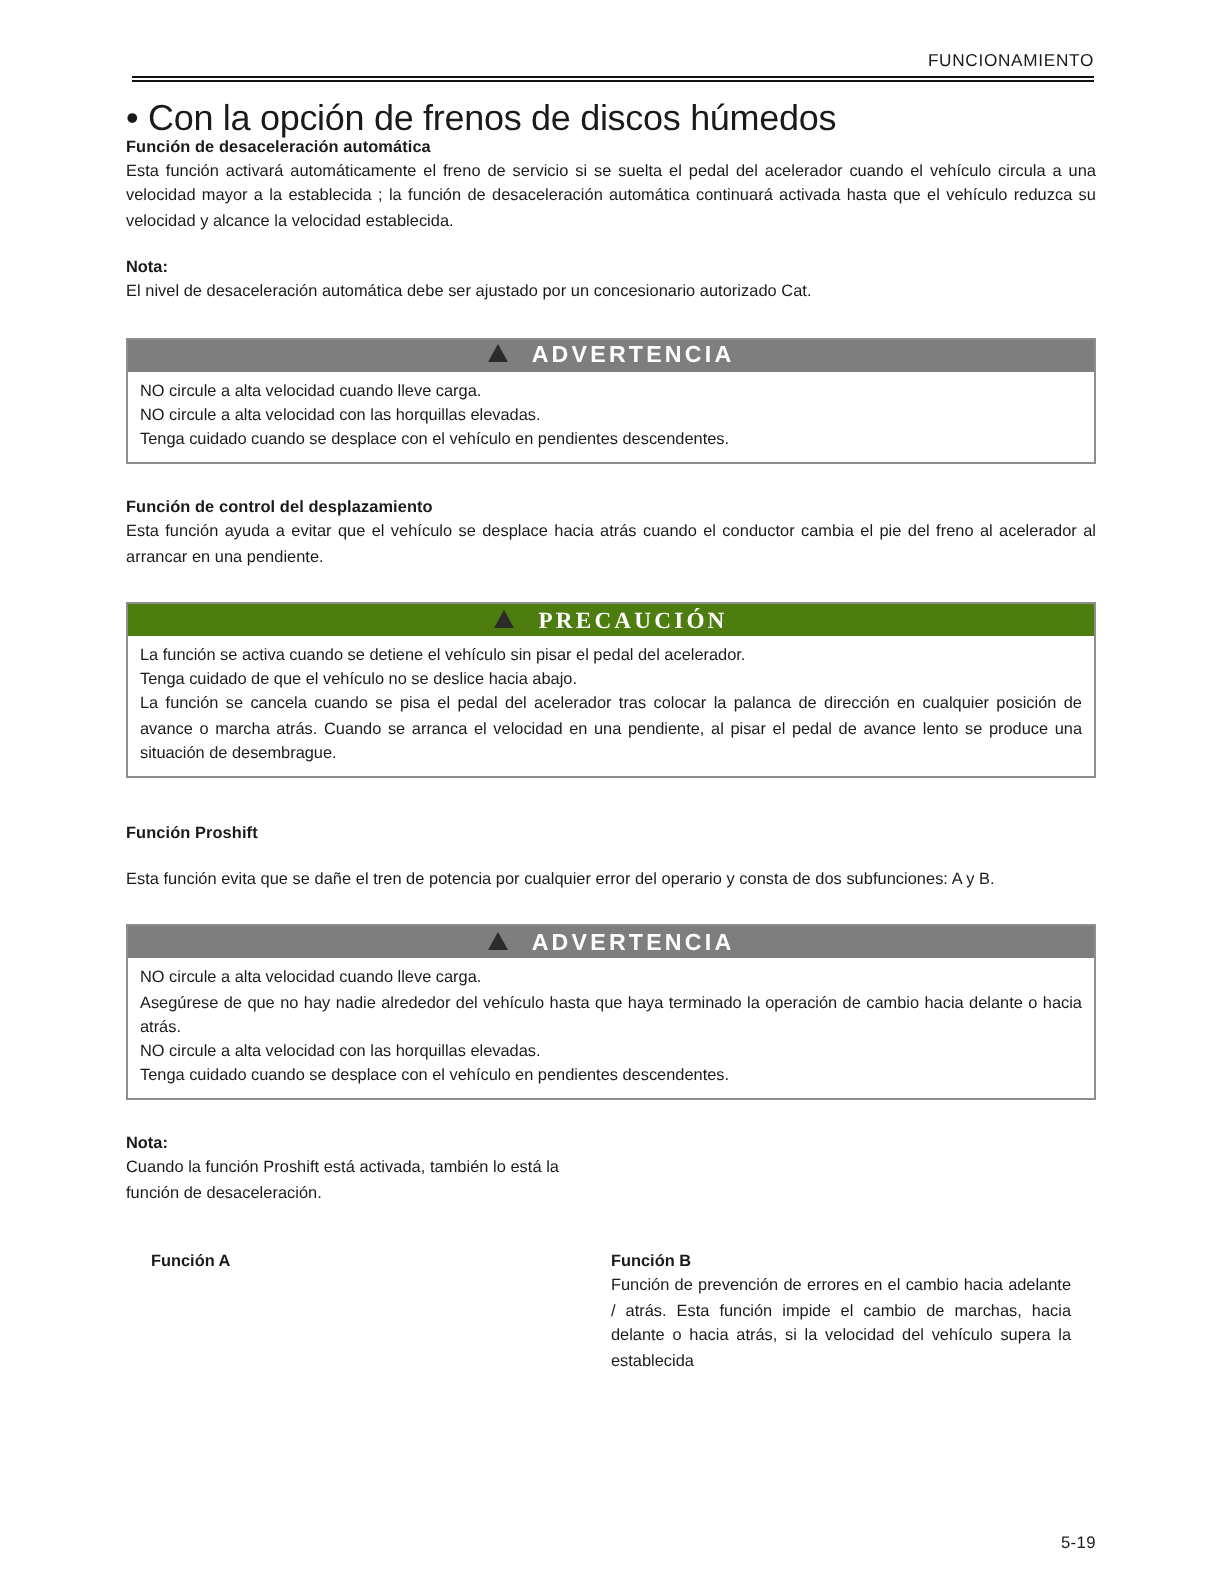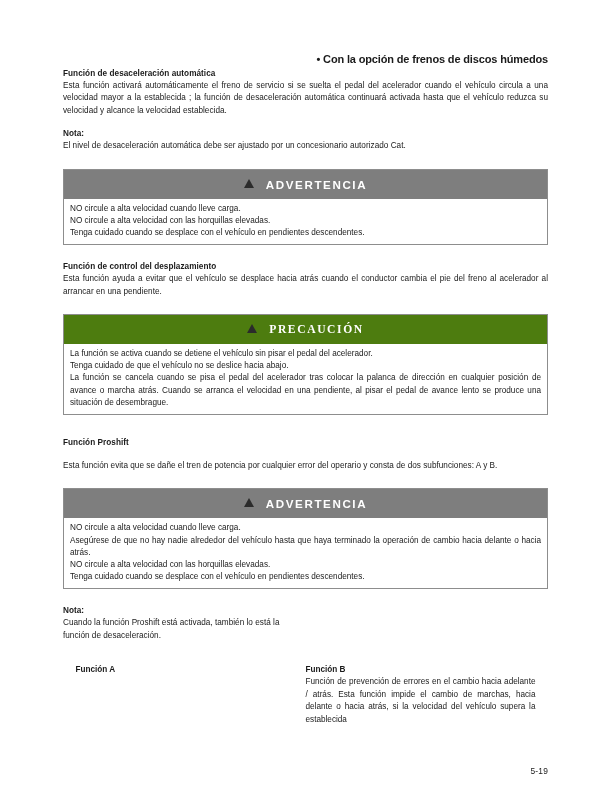--- a/index.html
+++ b/index.html
@@ -47,26 +47,25 @@
 
   
   .content {
     position: absolute;
     left: 63px;
     top: 52px;
     width: 485px;
   }
 
   h1.section-title {
-    font-size: 11px;
-    font-weight: bold;
+    font-size: 18px;
+    font-weight: normal;
     margin: 0 0 1px 0;
     letter-spacing: -0.15px;
     line-height: 15px;
-    text-align: right;
   }
 
   h2.sub-title {
     font-size: 8.2px;
     font-weight: bold;
     margin: 0;
     line-height: 12px;
     letter-spacing: 0.05px;
   }
 
@@ -89,21 +88,21 @@
   }
 
   
   .alert {
     border: 1px solid #8d8d8d;
     box-sizing: border-box;
     width: 485px;
     background: #ffffff;
   }
   .alert-head {
-    height: 29px;
+    height: 16px;
     display: flex;
     align-items: center;
     justify-content: center;
     gap: 12px;
   }
   .alert-head.warning { background: #7e7e7e; }
   .alert-head.caution { background: #4d7c0f; font-family: Liberation Serif, serif; }
 
   .alert-icon {
     display: inline-block;
@@ -163,20 +162,24 @@
     font-size: 8.4px;
     color: #1a1a1a;
     letter-spacing: 0.2px;
   }
 </style>
 </head>
 <body>
 
 <div class="page">
 
+  <div class="header">
+    <div class="header-title">FUNCIONAMIENTO</div>
+    <div class="header-rule"></div>
+  </div>
 
   <div class="content">
 
     <h1 class="section-title">• Con la opción de frenos de discos húmedos</h1>
 
     <h2 class="sub-title">Función de desaceleración automática</h2>
     <p class="body">Esta función activará automáticamente el freno de servicio si se suelta el pedal del acelerador cuando el vehículo circula a una velocidad mayor a la establecida ; la función de desaceleración automática continuará activada hasta que el vehículo reduzca su velocidad y alcance la velocidad establecida.</p>
 
     <div class="spacer-md"></div>
 

